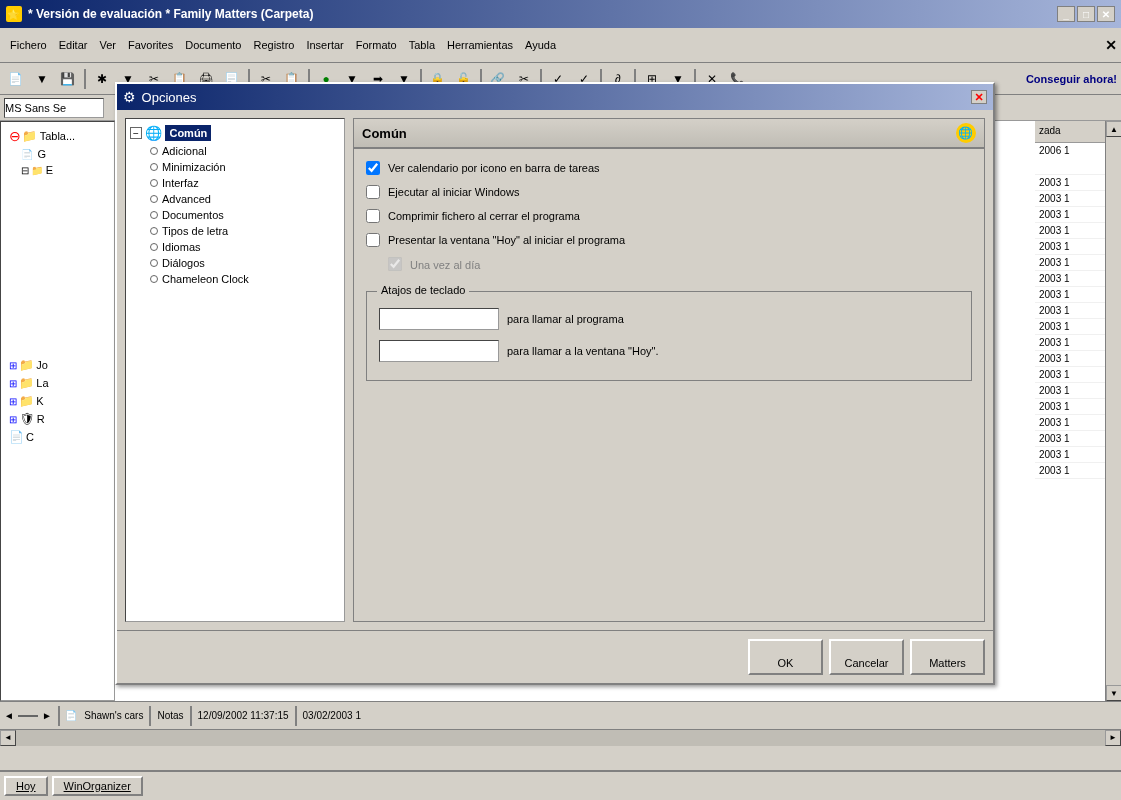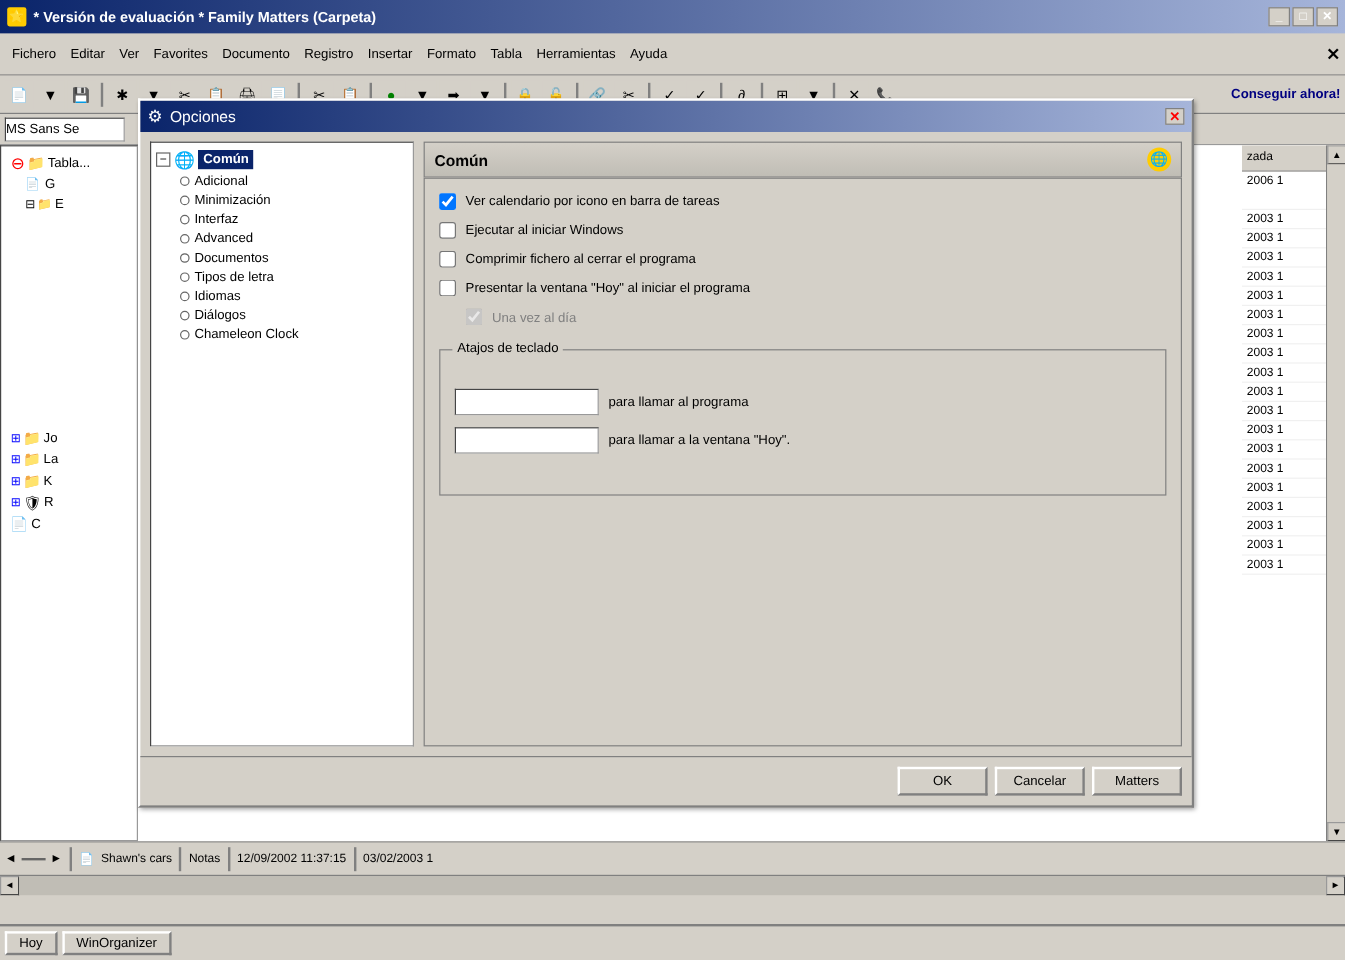--- a/index.html
+++ b/index.html
@@ -131,20 +131,21 @@
       height: 20px;
       border: 1px inset #999;
     }
     .taskbar-btn {
       padding: 2px 10px;
       background: #d4d0c8;
       border: 2px solid;
       border-color: white #808080 #808080 white;
       cursor: pointer;
       font-size: 11px;
+      text-decoration: underline;
     }
 
     
     .dialog-overlay {
       position: absolute;
       top: 82px;
       left: 115px;
       z-index: 100;
     }
 
@@ -300,21 +301,21 @@
       height: 14px;
     }
     .disabled-label {
       font-size: 11px;
       color: #808080;
     }
 
     
     .shortcuts-group {
       border: 1px solid #808080;
-      padding: 24px 12px;
+      padding: 8px 12px;
       margin-top: 20px;
       position: relative;
     }
     .shortcuts-legend {
       position: absolute;
       top: -8px;
       left: 10px;
       background: #d4d0c8;
       padding: 0 4px;
       font-size: 11px;
@@ -346,21 +347,21 @@
       border-top: 1px solid #808080;
     }
     .dlg-btn {
       min-width: 75px;
       height: 24px;
       background: #d4d0c8;
       border: 2px solid;
       border-color: white #808080 #808080 white;
       cursor: pointer;
       font-size: 11px;
-      padding: 4px 10px;
+      padding: 16px 10px;
     }
   </style>
 </head>
 <body>
 
 <div style="width:1121px;height:800px;background:#d4d0c8;position:relative;">
 
   <div class="title-bar">
     <div class="title-bar-left">
       <div class="title-bar-icon">🌟</div>

